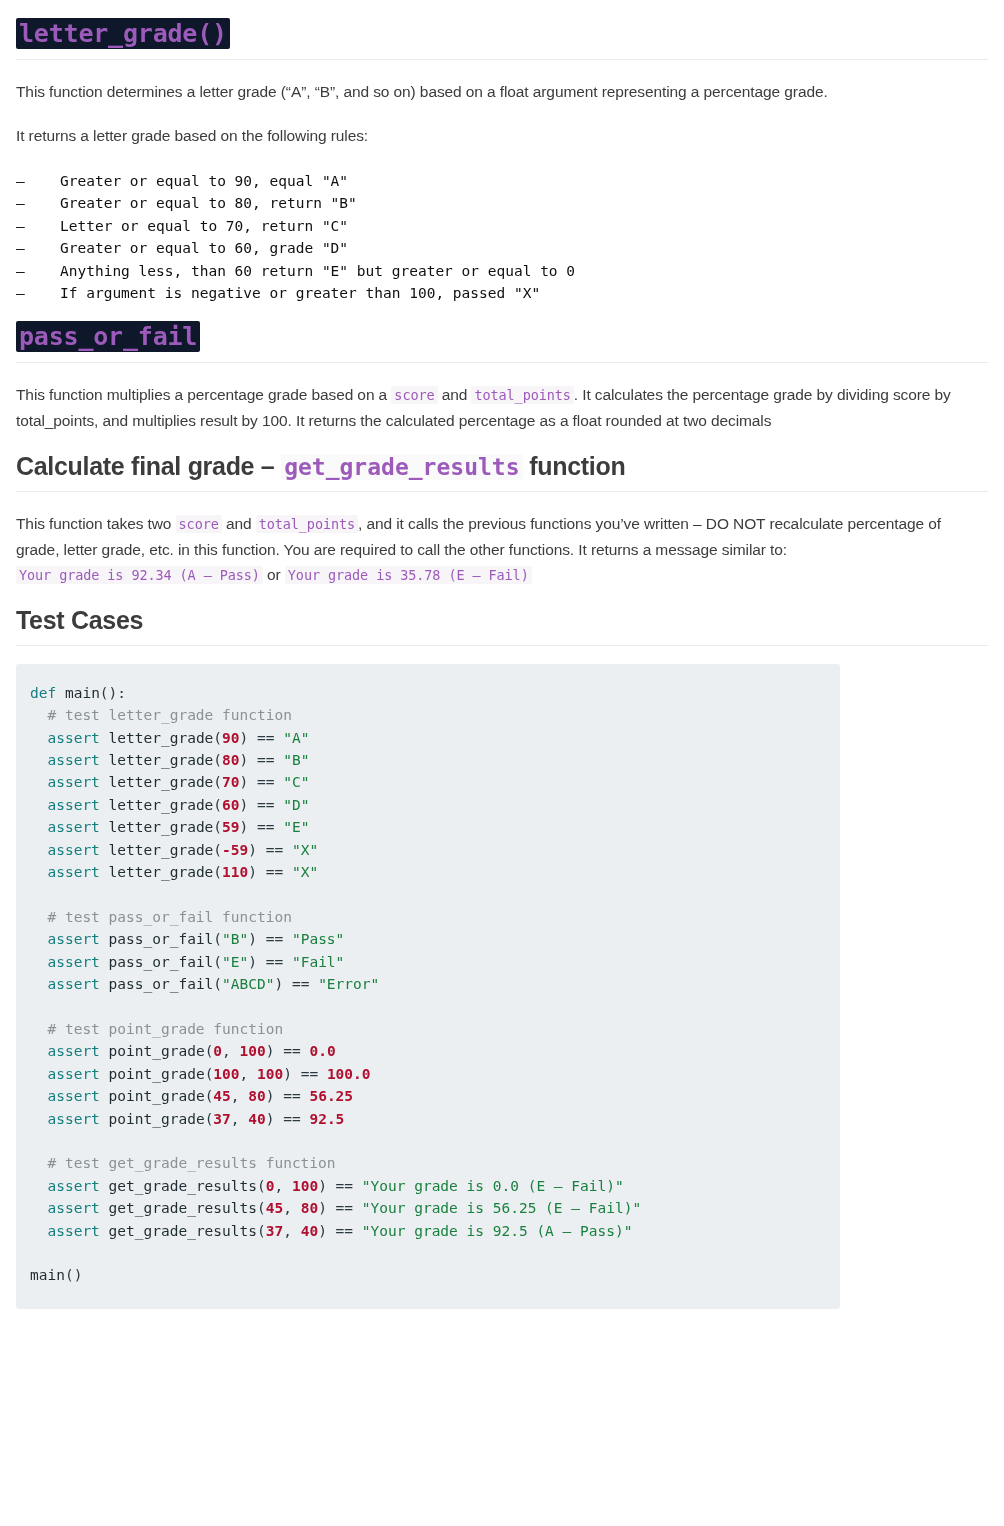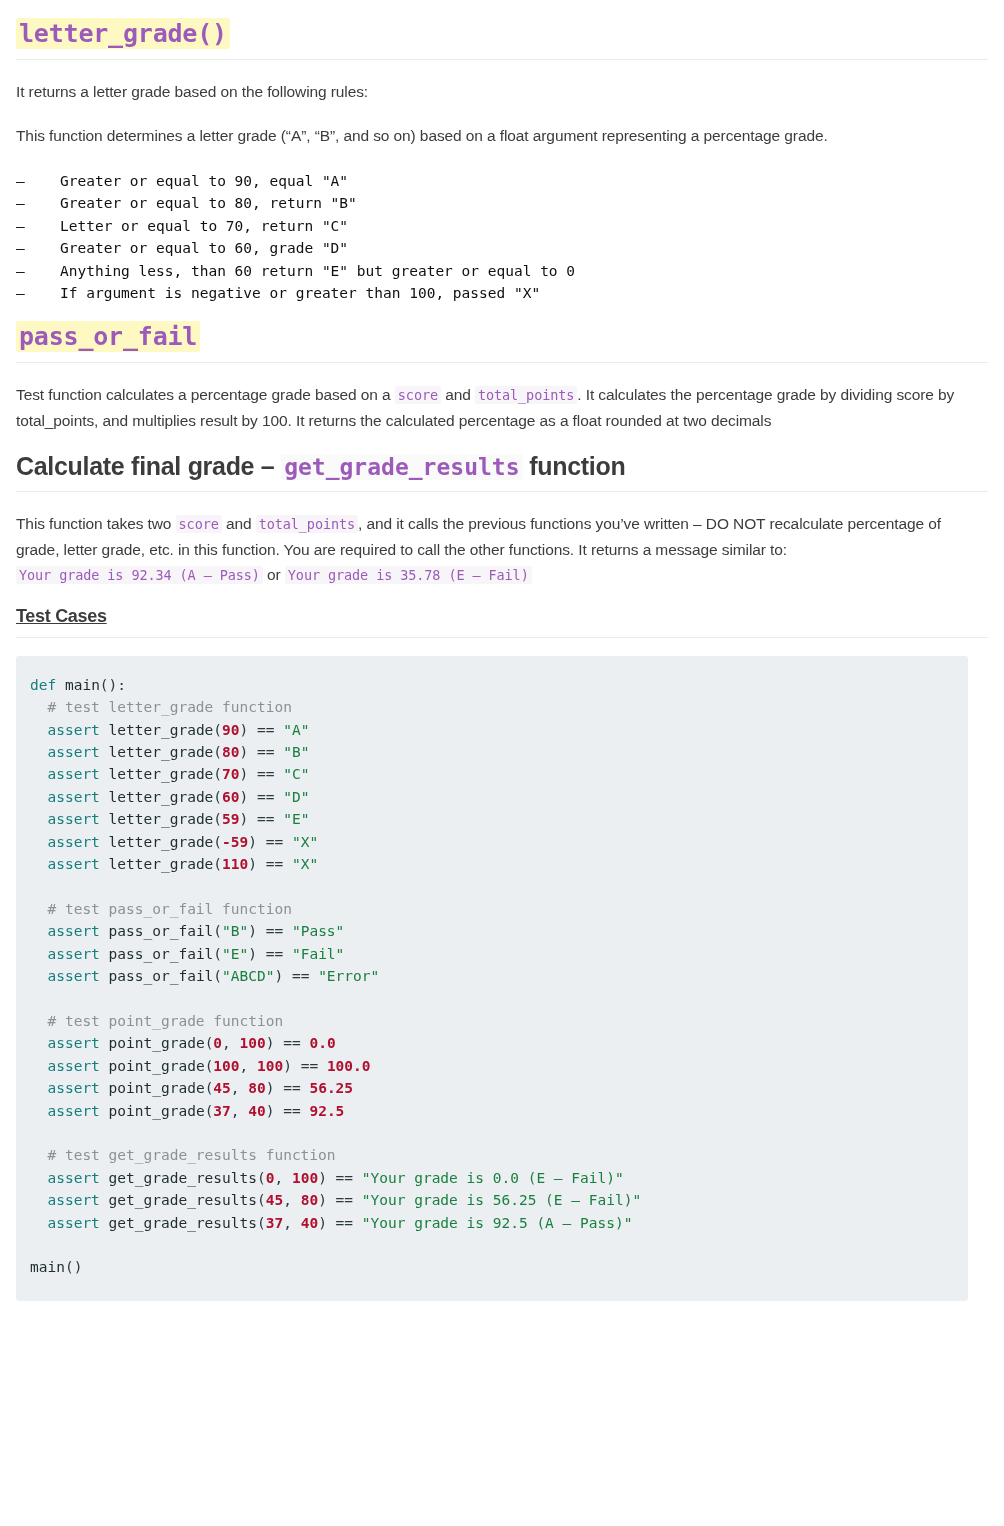--- a/index.html
+++ b/index.html
@@ -38,29 +38,28 @@
   .heading-block.first { padding-top: 20px; }
 
   h1.code-heading {
     font-family: "DejaVu Sans Mono", "Liberation Mono", monospace;
     font-size: 25px;
     letter-spacing: -0.2px;
     line-height: 1.15;
   }
   h1.code-heading .hl {
     color: #9c5bbb;
-    background: #fef9c3;
+    background: #0f172a;
     padding: 1px 3px;
     border-radius: 2px;
   }
   h2.plain-heading {
-    font-size: 18px;
+    font-size: 25px;
     line-height: 1.15;
     letter-spacing: -0.3px;
-    text-decoration: underline;
   }
   h2.mixed-heading {
     font-size: 25px;
     line-height: 1.2;
     letter-spacing: -0.3px;
   }
   h2.mixed-heading .codepart {
     font-family: "DejaVu Sans Mono", "Liberation Mono", monospace;
     font-size: 23px;
     font-weight: bold;
@@ -121,64 +120,64 @@
     background: #eceff1;
     border-radius: 3px;
     padding: 18px 14px 22px 14px;
     font-family: "DejaVu Sans Mono", "Liberation Mono", monospace;
     font-size: 14.5px;
     line-height: 22.4px;
     color: #24292e;
     overflow: visible;
     white-space: pre;
     box-sizing: border-box;
-    width: 952px;
+    width: 824px;
   }
   pre.codeblock .kw   { color: #157e7e; }
   pre.codeblock .fn   { color: #1f2d33; }
   pre.codeblock .num  { color: #b01030; font-weight: bold; }
   pre.codeblock .str  { color: #1a8040; }
   pre.codeblock .cmt  { color: #8a9296; }
   pre.codeblock .op   { color: #2b3a40; }
   pre.codeblock .pln  { color: #1f2d33; }
 </style>
 </head>
 <body>
 
 <div class="page">
 
   <div class="heading-block first">
     <h1 class="code-heading"><span class="hl">letter_grade()</span></h1>
   </div>
 
   <div class="para-block">
+    <p class="para">This function determines a letter grade (“A”, “B”, and so on) based on a float argument representing a percentage grade.</p>
+  </div>
+
+  <div class="para-block">
     <p class="para">It returns a letter grade based on the following rules:</p>
-  </div>
-
-  <div class="para-block">
-    <p class="para">This function determines a letter grade (“A”, “B”, and so on) based on a float argument representing a percentage grade.</p>
   </div>
 
   <ul class="dash-list" id="rules-list">
       <li><span class="dash">–</span><span class="txt">Greater or equal to 90, equal "A"</span></li>
       <li><span class="dash">–</span><span class="txt">Greater or equal to 80, return "B"</span></li>
       <li><span class="dash">–</span><span class="txt">Letter or equal to 70, return "C"</span></li>
       <li><span class="dash">–</span><span class="txt">Greater or equal to 60, grade "D"</span></li>
       <li><span class="dash">–</span><span class="txt">Anything less, than 60 return "E" but greater or equal to 0</span></li>
       <li><span class="dash">–</span><span class="txt">If argument is negative or greater than 100, passed "X"</span></li>
     </ul>
 
   <div class="heading-block">
     <h1 class="code-heading"><span class="hl">pass_or_fail</span></h1>
   </div>
 
 
 
   <div class="para-block">
-    <p class="para"><span>Test function calculates a percentage grade based on a </span><code class="inline">score</code><span> and </span><code class="inline">total_points</code><span>. It calculates the percentage grade by dividing score by total_points, and multiplies result by 100. It returns the calculated percentage as a float rounded at two decimals</span></p>
+    <p class="para"><span>This function multiplies a percentage grade based on a </span><code class="inline">score</code><span> and </span><code class="inline">total_points</code><span>. It calculates the percentage grade by dividing score by total_points, and multiplies result by 100. It returns the calculated percentage as a float rounded at two decimals</span></p>
   </div>
 
   <div class="heading-block">
     <h2 class="mixed-heading"><span>Calculate final grade – </span><span class="codepart">get_grade_results</span><span> function</span></h2>
   </div>
 
   <div class="para-block">
     <p class="para"><span>This function takes two </span><code class="inline">score</code><span> and </span><code class="inline">total_points</code><span>, and it calls the previous functions you’ve written – DO NOT recalculate percentage of grade, letter grade, etc. in this function. You are required to call the other functions. It returns a message similar to: </span><code class="inline">Your grade is 92.34 (A – Pass)</code><span> or </span><code class="inline">Your grade is 35.78 (E – Fail)</code></p>
   </div>
 

